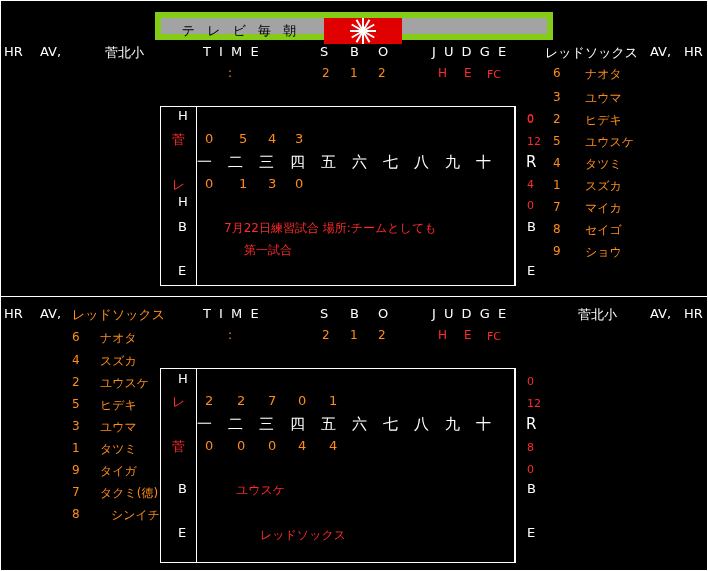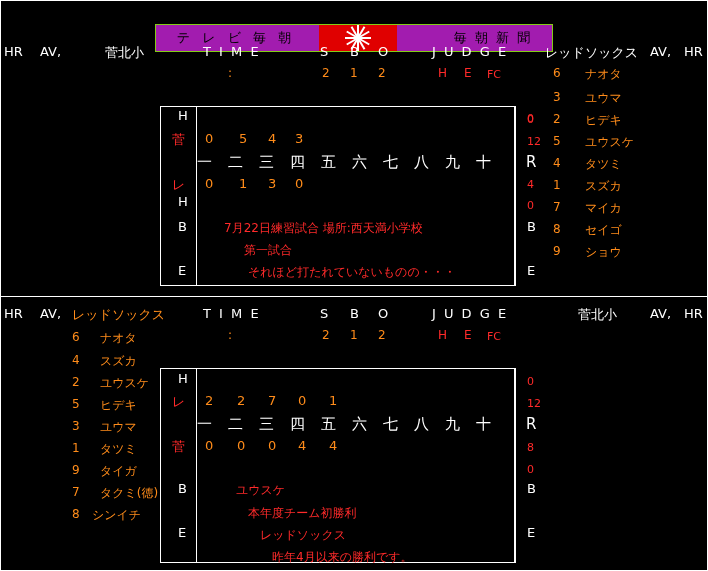--- a/index.html
+++ b/index.html
@@ -3,21 +3,21 @@
 <meta charset="utf-8">
 <style>
   html,body{margin:0;padding:0;background:#000;}
   body{width:708px;height:571px;overflow:hidden;font-family:"DejaVu Sans","Liberation Sans",sans-serif;}
   .page{position:relative;width:708px;height:571px;background:#000;}
 
   
   .abs{position:absolute;white-space:nowrap;}
 
   
-  .banner{position:absolute;left:155px;top:24px;width:398px;height:28px;background:#a21caf;border:1px solid #84cc16;box-sizing:border-box;}
+  .banner{position:absolute;left:155px;top:12px;width:398px;height:28px;background:#a3a3a3;border:6px solid #84cc16;box-sizing:border-box;}
   .banner-left{position:absolute;left:0px;top:0px;width:160px;height:26px;line-height:26px;text-align:center;color:#000;font-size:13px;letter-spacing:4px;}
   .banner-right{position:absolute;right:0px;top:0px;width:118px;height:26px;line-height:26px;text-align:center;color:#000;font-size:13px;letter-spacing:2px;}
   .banner-mid{position:absolute;left:163px;top:0px;width:78px;height:26px;background:#e00000;overflow:hidden;}
   .spark{position:absolute;left:50%;top:50%;width:2px;height:26px;background:#fff;transform-origin:50% 50%;}
 
   
   .frame{position:absolute;border:1px solid #fff;box-sizing:border-box;}
 
   
   .w{color:#ffffff;}
@@ -40,21 +40,20 @@
   <div class="banner">
     <div class="banner-left">テ レ ビ 毎 朝</div>
     <div class="banner-mid">
       <span class="spark" style="transform:translate(-50%,-50%) rotate(0deg)"></span>
       <span class="spark" style="transform:translate(-50%,-50%) rotate(30deg)"></span>
       <span class="spark" style="transform:translate(-50%,-50%) rotate(60deg)"></span>
       <span class="spark" style="transform:translate(-50%,-50%) rotate(90deg)"></span>
       <span class="spark" style="transform:translate(-50%,-50%) rotate(120deg)"></span>
       <span class="spark" style="transform:translate(-50%,-50%) rotate(150deg)"></span>
     </div>
-    <div class="banner-right">毎 朝 新 聞</div>
   </div>
 
   <div class="abs w lbl" style="left:4px;top:44px;">HR</div>
   <div class="abs w lbl" style="left:40px;top:44px;">AV,</div>
   <div class="abs w lbl" style="left:105px;top:44px;">菅北小</div>
   <div class="abs w lbl" style="left:203px;top:44px;letter-spacing:2px;">T I M E</div>
   <div class="abs w lbl" style="left:320px;top:44px;">S</div>
   <div class="abs w lbl" style="left:350px;top:44px;">B</div>
   <div class="abs w lbl" style="left:378px;top:44px;">O</div>
   <div class="abs w lbl" style="left:432px;top:44px;letter-spacing:2px;">J U D G E</div>
@@ -99,23 +98,22 @@
   <div class="abs w inning" style="left:259px;top:153px;">三</div>
   <div class="abs w inning" style="left:290px;top:153px;">四</div>
   <div class="abs w inning" style="left:321px;top:153px;">五</div>
   <div class="abs w inning" style="left:352px;top:153px;">六</div>
   <div class="abs w inning" style="left:383px;top:153px;">七</div>
   <div class="abs w inning" style="left:414px;top:153px;">八</div>
   <div class="abs w inning" style="left:445px;top:153px;">九</div>
   <div class="abs w inning" style="left:476px;top:153px;">十</div>
   <div class="abs w inning" style="left:526px;top:153px;">R</div>
 
-  <div class="abs r small" style="left:224px;top:220px;">7月22日練習試合  場所:西天満小学校</div>
+  <div class="abs r small" style="left:224px;top:220px;">7月22日練習試合  場所:チームとしても</div>
   <div class="abs r small" style="left:244px;top:242px;">第一試合</div>
-  <div class="abs r small" style="left:248px;top:264px;">それほど打たれていないものの・・・</div>
 
   <div class="abs r tiny" style="left:527px;top:112px;">0</div>
   <div class="abs o tiny" style="left:527px;top:112px;opacity:0;"></div>
   <div class="abs r tiny" style="left:527px;top:112px;"></div>
 
   <div class="abs o small" style="left:553px;top:66px;">6</div>
   <div class="abs o small" style="left:585px;top:66px;">ナオタ</div>
   <div class="abs o small" style="left:553px;top:90px;">3</div>
   <div class="abs o small" style="left:585px;top:90px;">ユウマ</div>
   <div class="abs o small" style="left:553px;top:112px;">2</div>
@@ -190,42 +188,40 @@
   <div class="abs w inning" style="left:290px;top:415px;">四</div>
   <div class="abs w inning" style="left:321px;top:415px;">五</div>
   <div class="abs w inning" style="left:352px;top:415px;">六</div>
   <div class="abs w inning" style="left:383px;top:415px;">七</div>
   <div class="abs w inning" style="left:414px;top:415px;">八</div>
   <div class="abs w inning" style="left:445px;top:415px;">九</div>
   <div class="abs w inning" style="left:476px;top:415px;">十</div>
   <div class="abs w inning" style="left:526px;top:415px;">R</div>
 
   <div class="abs r small" style="left:236px;top:482px;">ユウスケ</div>
-  <div class="abs r small" style="left:248px;top:505px;">本年度チーム初勝利</div>
   <div class="abs r small" style="left:260px;top:527px;">レッドソックス</div>
-  <div class="abs r small" style="left:272px;top:549px;">昨年4月以来の勝利です。</div>
 
   <div class="abs o small" style="left:72px;top:330px;">6</div>
   <div class="abs o small" style="left:100px;top:330px;">ナオタ</div>
   <div class="abs o small" style="left:72px;top:353px;">4</div>
   <div class="abs o small" style="left:100px;top:353px;">スズカ</div>
   <div class="abs o small" style="left:72px;top:375px;">2</div>
   <div class="abs o small" style="left:100px;top:375px;">ユウスケ</div>
   <div class="abs o small" style="left:72px;top:397px;">5</div>
   <div class="abs o small" style="left:100px;top:397px;">ヒデキ</div>
   <div class="abs o small" style="left:72px;top:419px;">3</div>
   <div class="abs o small" style="left:100px;top:419px;">ユウマ</div>
   <div class="abs o small" style="left:72px;top:441px;">1</div>
   <div class="abs o small" style="left:100px;top:441px;">タツミ</div>
   <div class="abs o small" style="left:72px;top:463px;">9</div>
   <div class="abs o small" style="left:100px;top:463px;">タイガ</div>
   <div class="abs o small" style="left:72px;top:485px;">7</div>
   <div class="abs o small" style="left:100px;top:485px;">タクミ(徳)</div>
   <div class="abs o small" style="left:72px;top:507px;">8</div>
-  <div class="abs o small" style="left:92px;top:507px;">シンイチ</div>
+  <div class="abs o small" style="left:111px;top:507px;">シンイチ</div>
 
   <div class="abs r tiny" style="left:527px;top:375px;">0</div>
   <div class="abs r tiny" style="left:527px;top:397px;">12</div>
   <div class="abs r tiny" style="left:527px;top:441px;">8</div>
   <div class="abs r tiny" style="left:527px;top:463px;">0</div>
 
   <div class="frame" style="left:0px;top:0px;width:708px;height:571px;border:1px solid #ffffff;"></div>
 
 </div>
 

